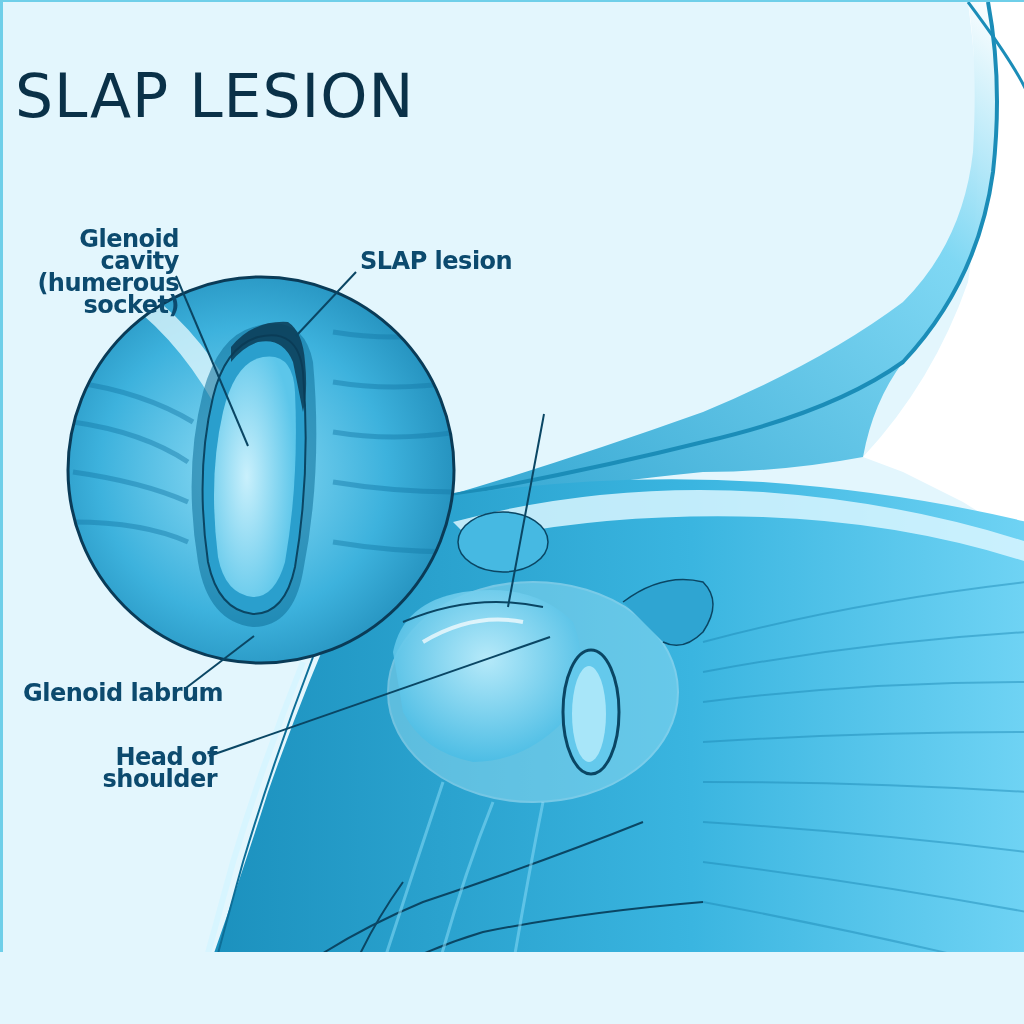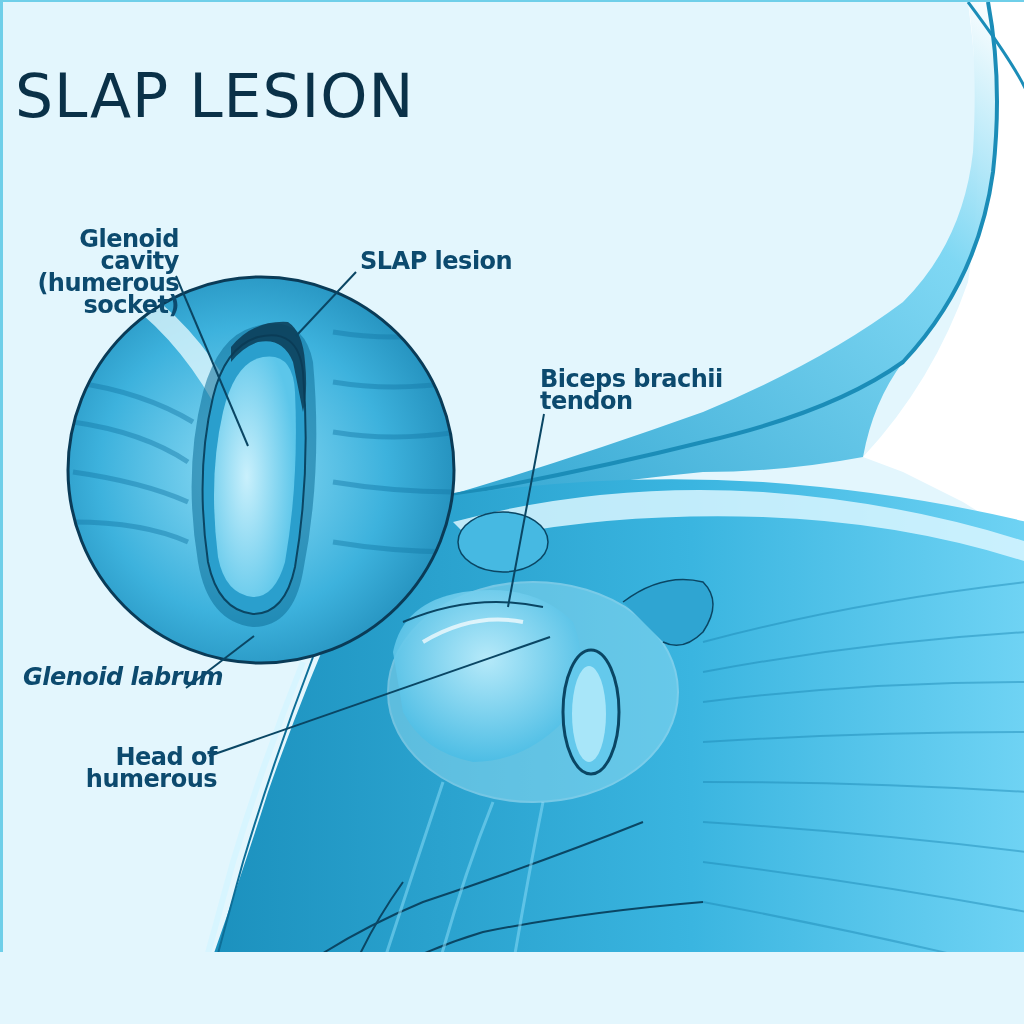--- a/index.html
+++ b/index.html
@@ -133,25 +133,21 @@
 
   <div class="title">SLAP LESION</div>
 
   <div class="label r" style="left:6px; top:226px; width:170px;">
     <span>Glenoid cavity</span>
     <span>(humerous socket)</span>
   </div>
 
   <div class="label" style="left:357px; top:248px;">SLAP lesion</div>
 
-  <div class="label" style="left:537px; top:366px;">
-    <span>Biceps brachii</span>
-    <span>tendon</span>
-  </div>
 
-  <div class="label" style="left:20px; top:664px;font-style:italic;">Glenoid labrum</div>
+  <div class="label" style="left:20px; top:680px;">Glenoid labrum</div>
 
   <div class="label r" style="left:78px; top:744px; width:136px;">
     <span>Head of</span>
-    <span>humerous</span>
+    <span>shoulder</span>
   </div>
 
 </div>
 
 </body></html>

